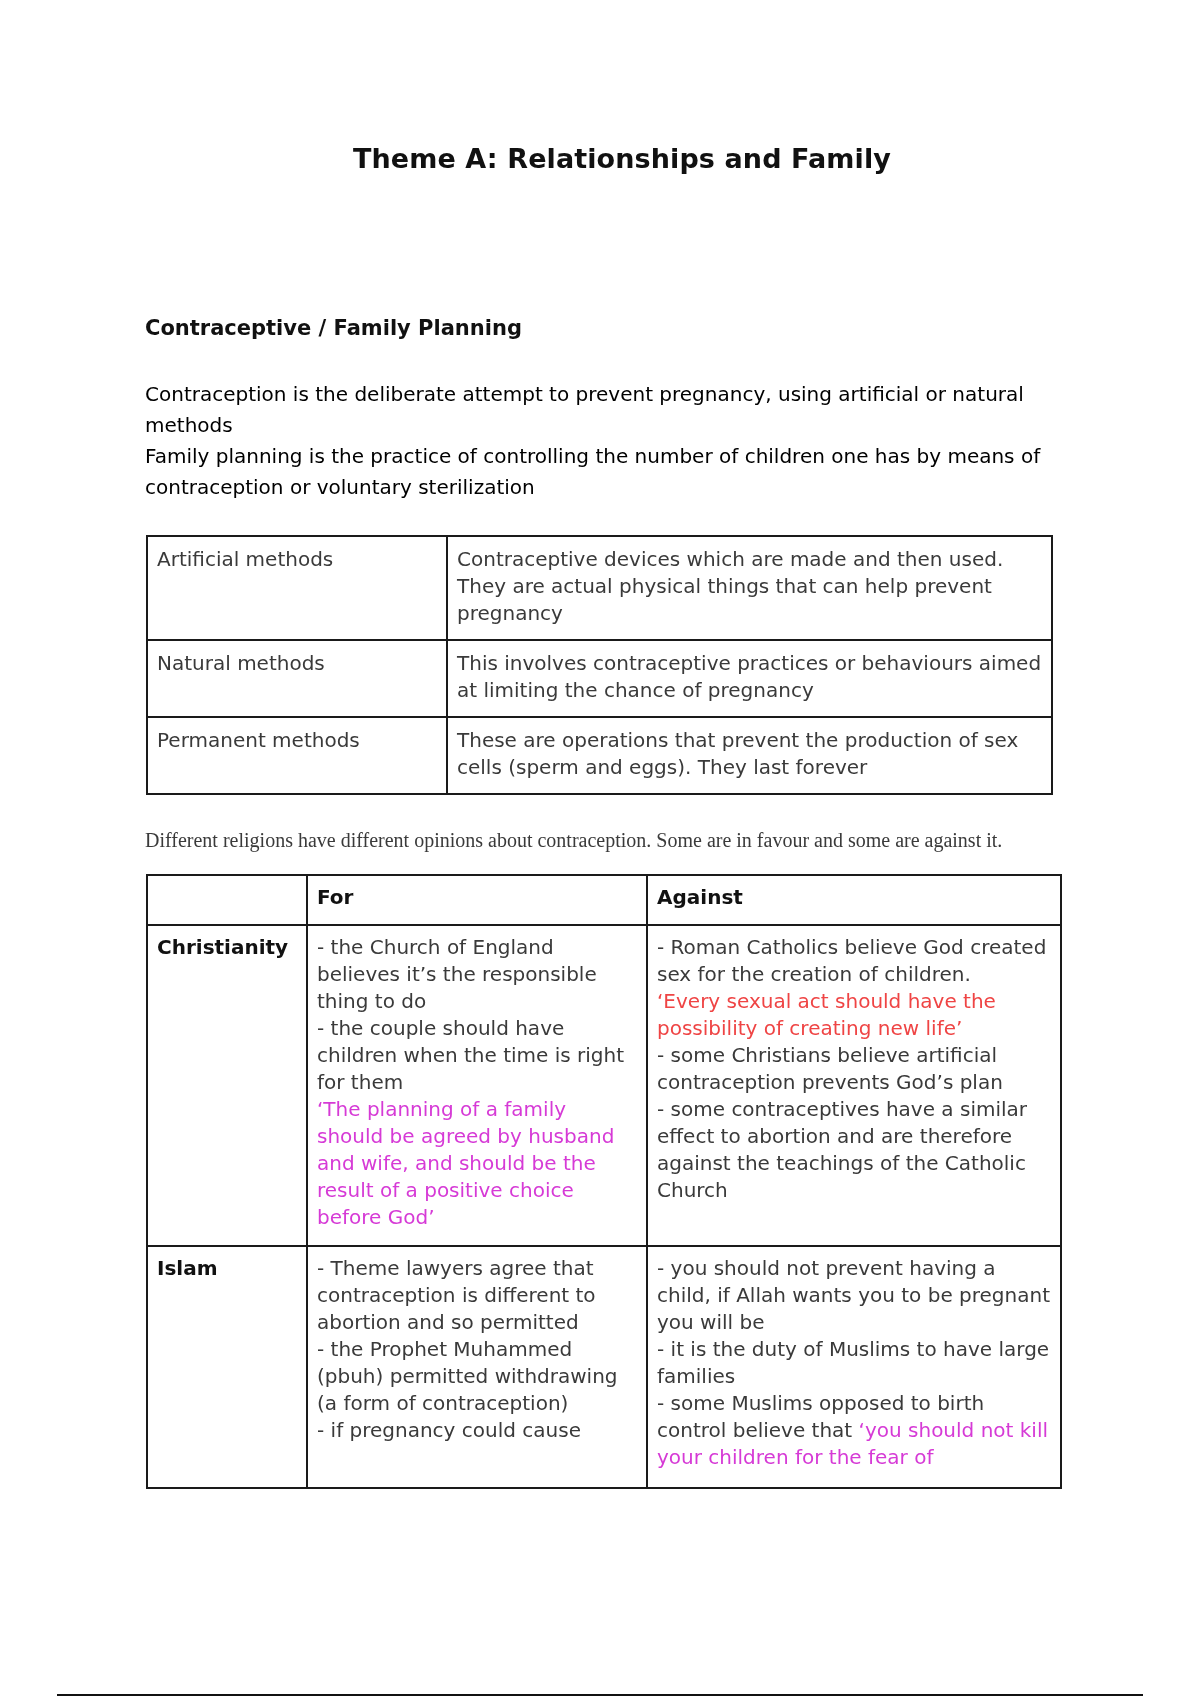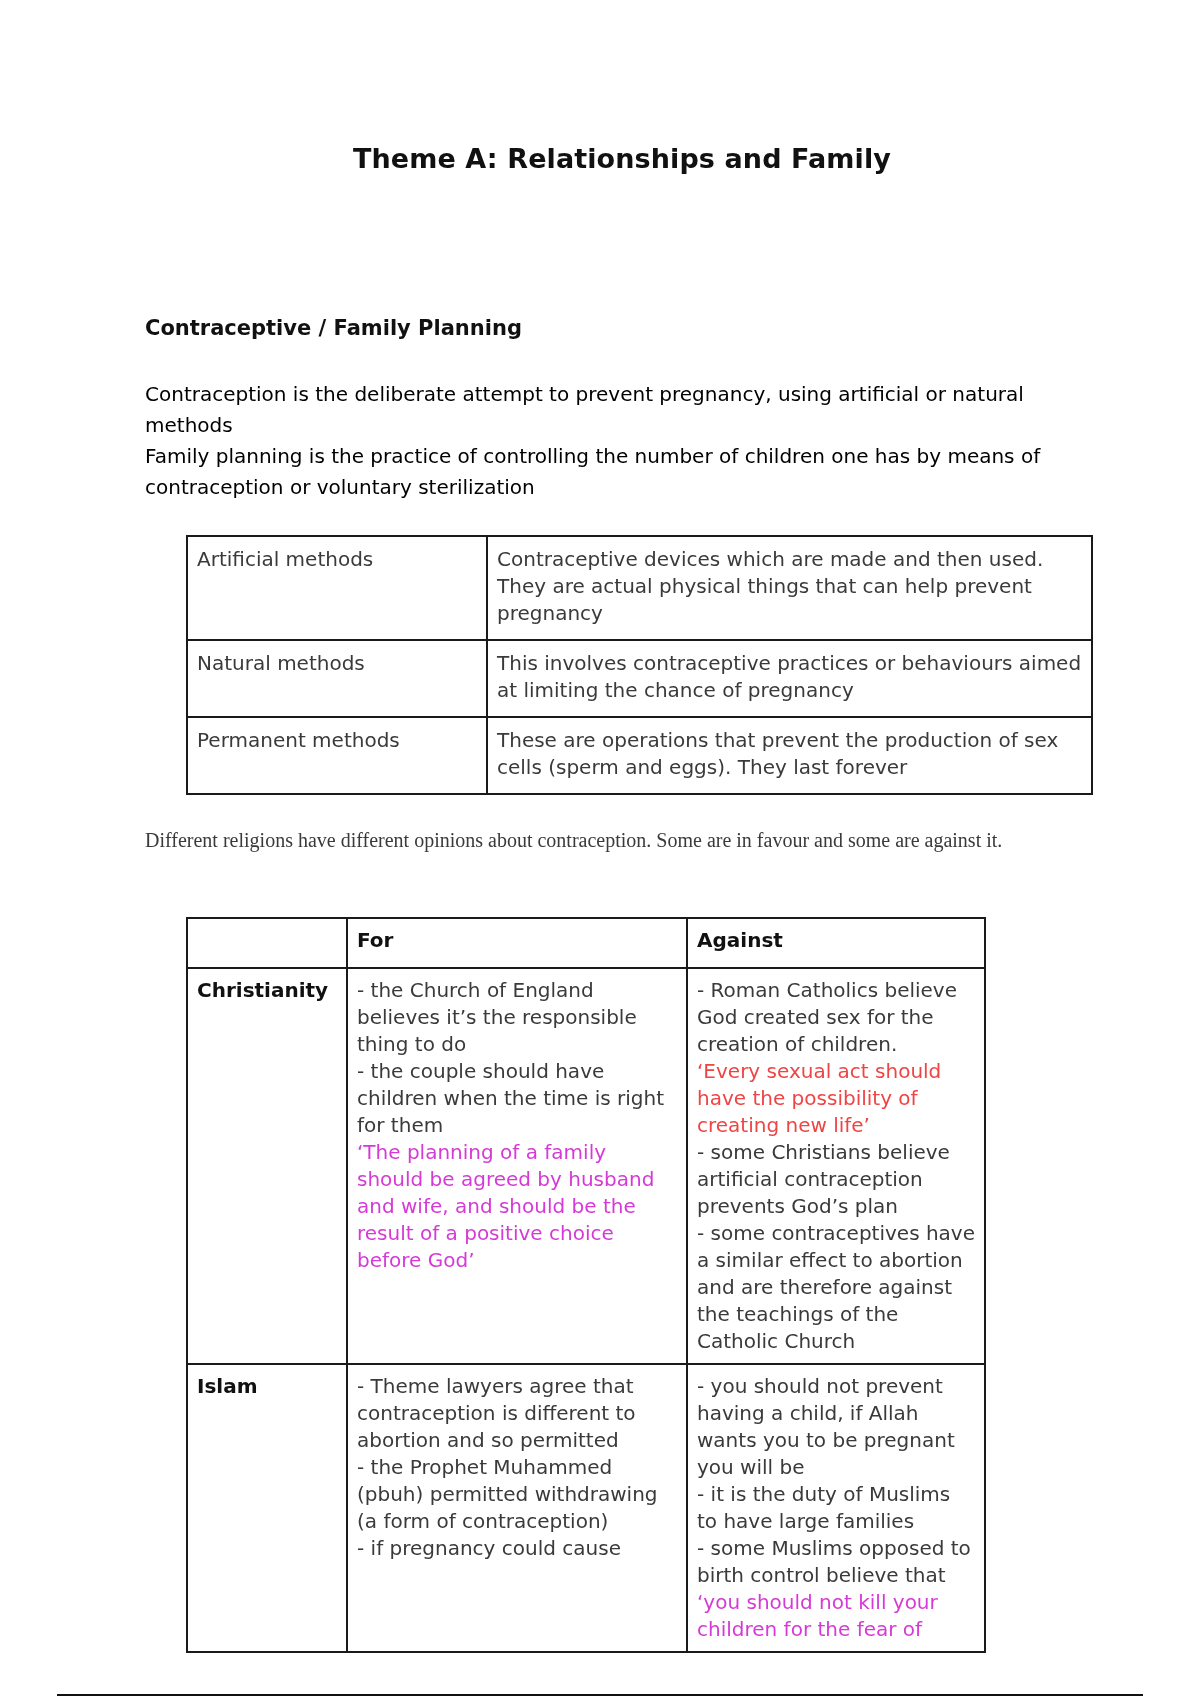--- a/index.html
+++ b/index.html
@@ -13,36 +13,36 @@
   }
   .section-heading {
     position: absolute; top: 316px; left: 145px;
     font-size: 21px; font-weight: bold; color: #111111;
   }
   .intro {
     position: absolute; top: 379px; left: 145px; width: 900px;
     font-size: 20px; line-height: 31px; color: #000000;
   }
   .intro p { margin: 0; }
-  table { border-collapse: collapse; position: absolute; left: 146px; margin-left: 40px; }
+  table { border-collapse: collapse; position: absolute; left: 146px; }
   td, th {
     border: 2px solid #1a1a1a; vertical-align: top; text-align: left;
     font-size: 20px; line-height: 27px; color: #3a3a3a; font-weight: normal;
   }
   .methods-table { top: 535px; width: 907px; }
   .methods-table td { padding: 9px 9px 9px 9px; }
   .methods-table td.term { width: 280px; }
   .methods-table tr.r1 td { height: 84px; }
   .methods-table tr.r2 td, .methods-table tr.r3 td { height: 57px; border-radius: 19px; }
   .religions {
     position: absolute; top: 825px; left: 145px; width: 900px;
     font-size: 20px; line-height: 31px; color: #3a3a3a; font-family: Liberation Serif, serif;
   }
   .religions p { margin: 0; }
-  .views-table { top: 917px; width: 800px; }
+  .views-table { top: 874px; width: 916px; }
   .views-table th, .views-table td { padding: 8px 9px; }
   .views-table th { font-weight: bold; color: #111111; height: 32px; }
   .views-table .col-rel { width: 140px; }
   .views-table .col-for { width: 320px; }
   .views-table td.rel { font-weight: bold; color: #111111; }
   .views-table tr.christ td { height: 303px; }
   .views-table tr.islam td { height: 224px; }
   .line { display: block; }
   .quote { color: #d63ad6; }
   .footer-rule {

